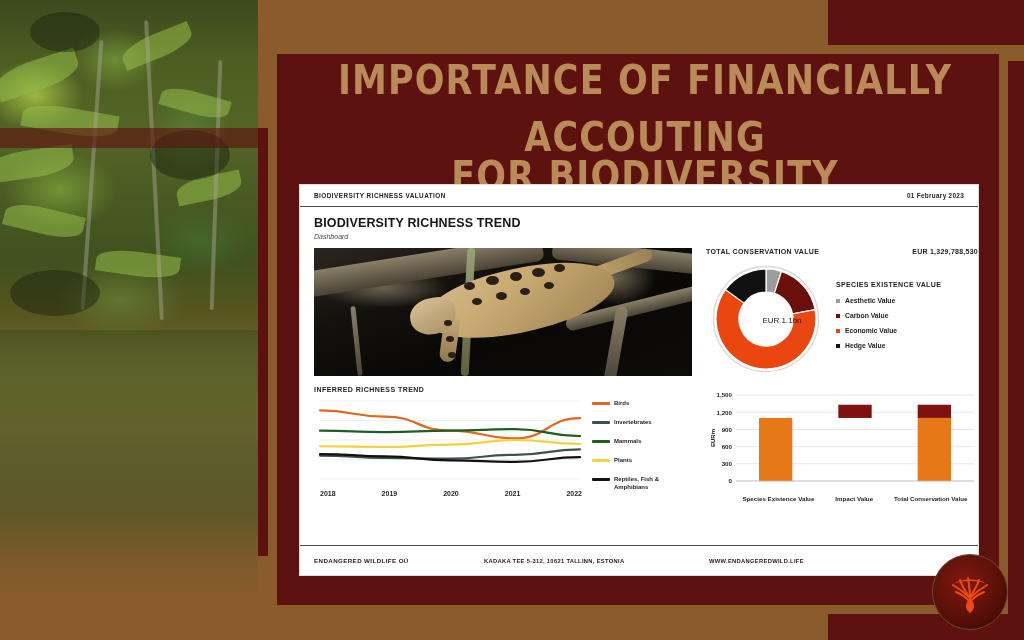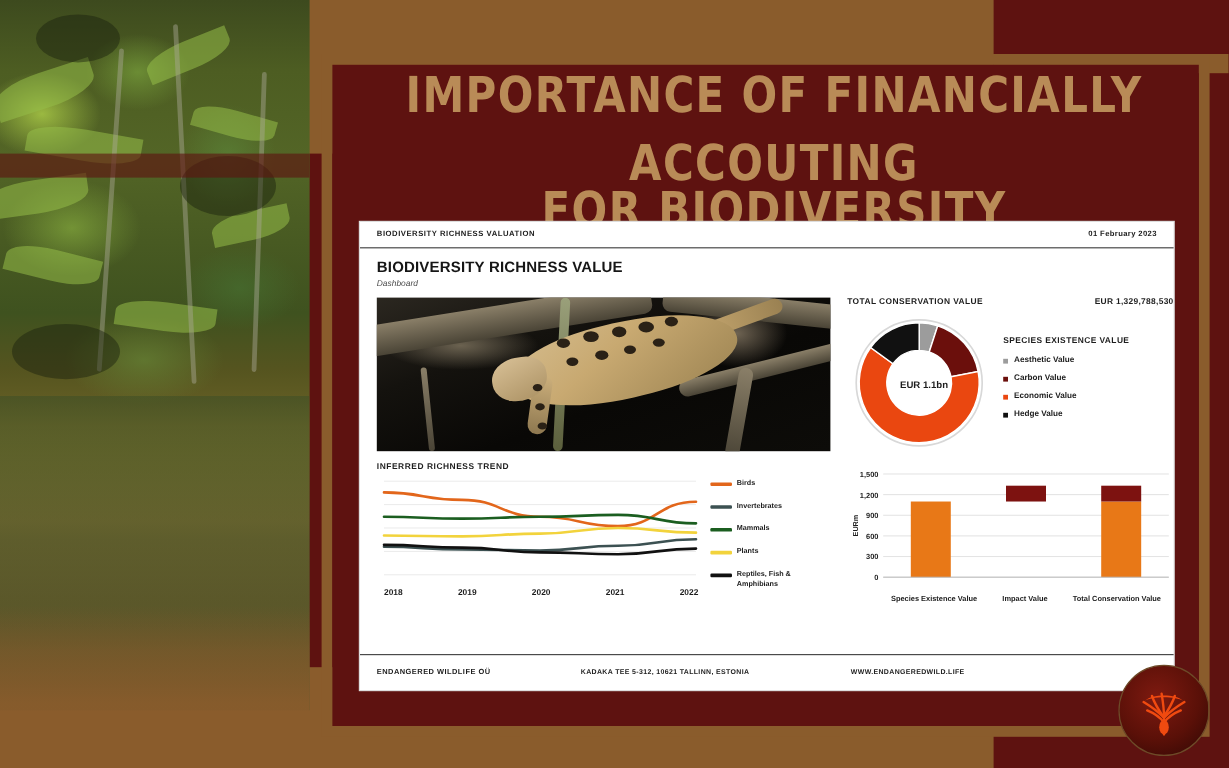--- a/index.html
+++ b/index.html
@@ -182,23 +182,23 @@
   .xaxis { display:flex; justify-content:space-between; padding:2px 4px 0 6px; }
   .xaxis span { font-size:7px; font-weight:bold; color:#1d1d1d; }
 
   
   .tcv-row { display:flex; justify-content:space-between; align-items:baseline; }
   .tcv-lab { font-size:7px; font-weight:bold; letter-spacing:.35px; color:#1d1d1d; }
   .tcv-val { font-size:7px; font-weight:bold; letter-spacing:.25px; color:#1d1d1d; }
   .donut-area { display:flex; margin-top:6px; }
   .donut-holder { position:relative; width:120px; height:118px; }
   .donut-center {
-    position:absolute; left:4px; top:0; width:120px; height:118px;
+    position:absolute; left:16px; top:0; width:120px; height:118px;
     display:flex; align-items:center; justify-content:center;
-    font-size:8px; font-weight:bold; color:#1d1d1d; pointer-events:none;
+    font-size:8px; font-weight:normal; color:#1d1d1d; pointer-events:none;
   }
   .sev-legend { padding-left:10px; padding-top:20px; }
   .sev-title { font-size:7px; font-weight:bold; letter-spacing:.35px; margin-bottom:9px; color:#1d1d1d; }
   .sev-row { display:flex; align-items:center; margin-bottom:8px; }
   .sev-sq { width:4px; height:4px; margin-right:5px; flex:0 0 4px; }
   .sev-txt { font-size:6.8px; font-weight:bold; color:#1d1d1d; }
 
   .bar-wrap { margin-top:10px; }
   .bar-x { display:flex; justify-content:space-around; padding-left:26px; margin-top:1px; }
   .bar-x span { font-size:6.2px; font-weight:bold; color:#1d1d1d; }
@@ -264,21 +264,21 @@
   </div>
 
   <div class="card">
 
     <div class="card-topbar">
       <div class="kicker">BIODIVERSITY RICHNESS VALUATION</div>
       <div class="date">01 February 2023</div>
     </div>
 
     <div class="card-head">
-      <div class="card-title">BIODIVERSITY RICHNESS VALUE</div>
+      <div class="card-title">BIODIVERSITY RICHNESS TREND</div>
       <div class="card-sub">Dashboard</div>
     </div>
 
     <div class="card-body">
 
       <div class="col-left">
 
         <div class="photo">
           <div class="branch" style="left:-20px; top:6px;   width:250px; height:26px; transform:rotate(-9deg);"></div>
           <div class="branch" style="left:238px; top:0px;   width:170px; height:20px; transform:rotate(6deg);"></div>

